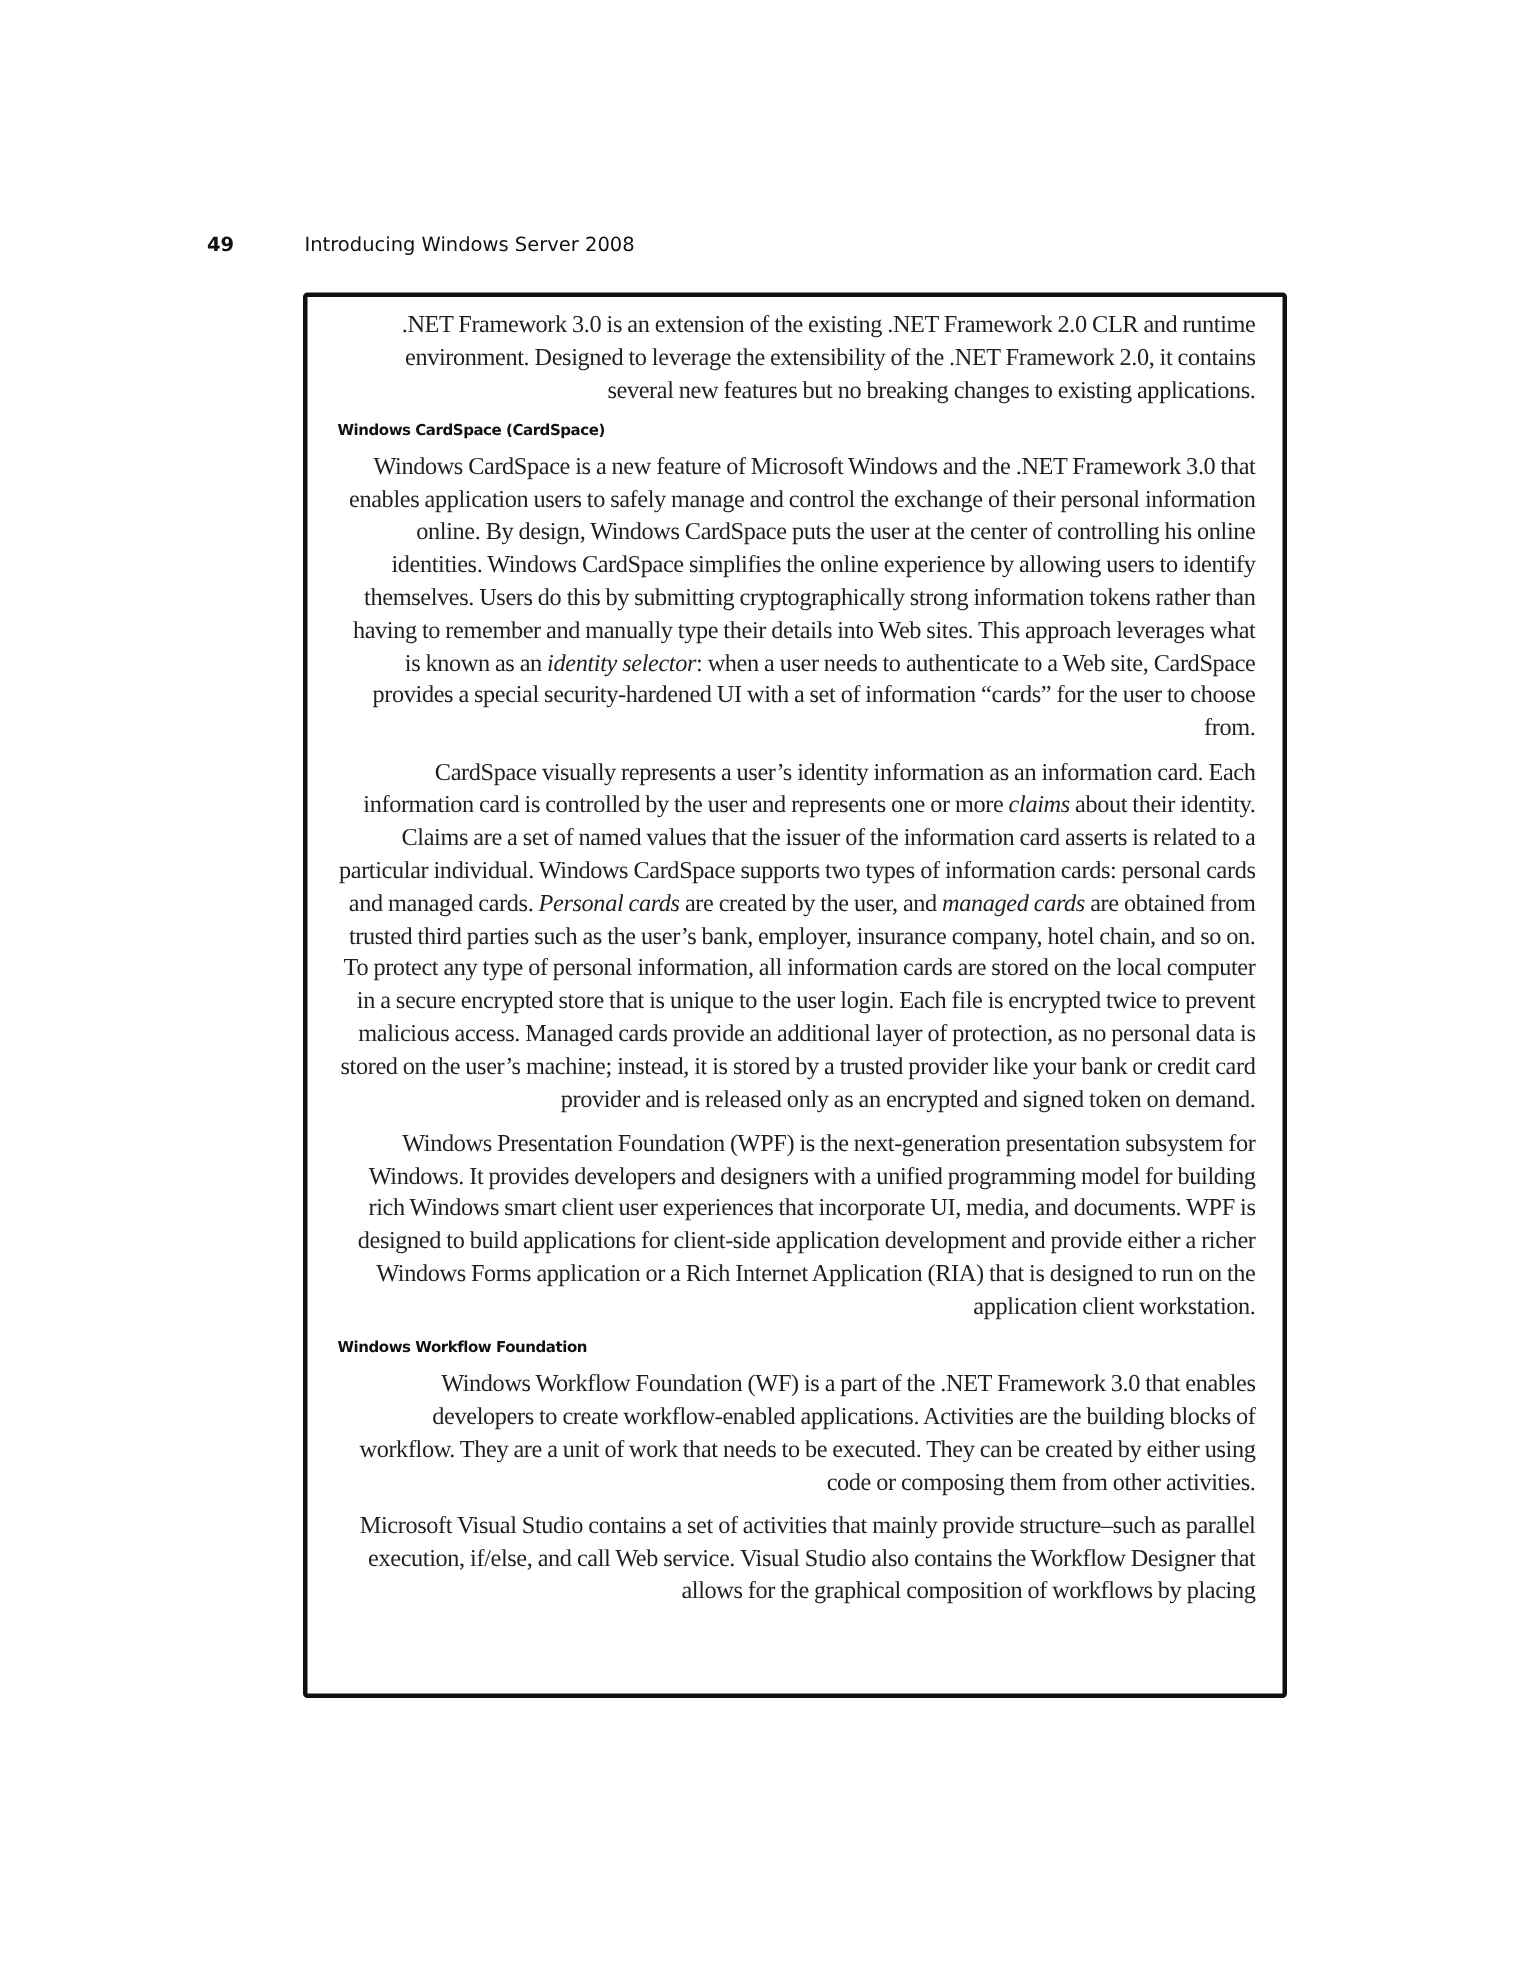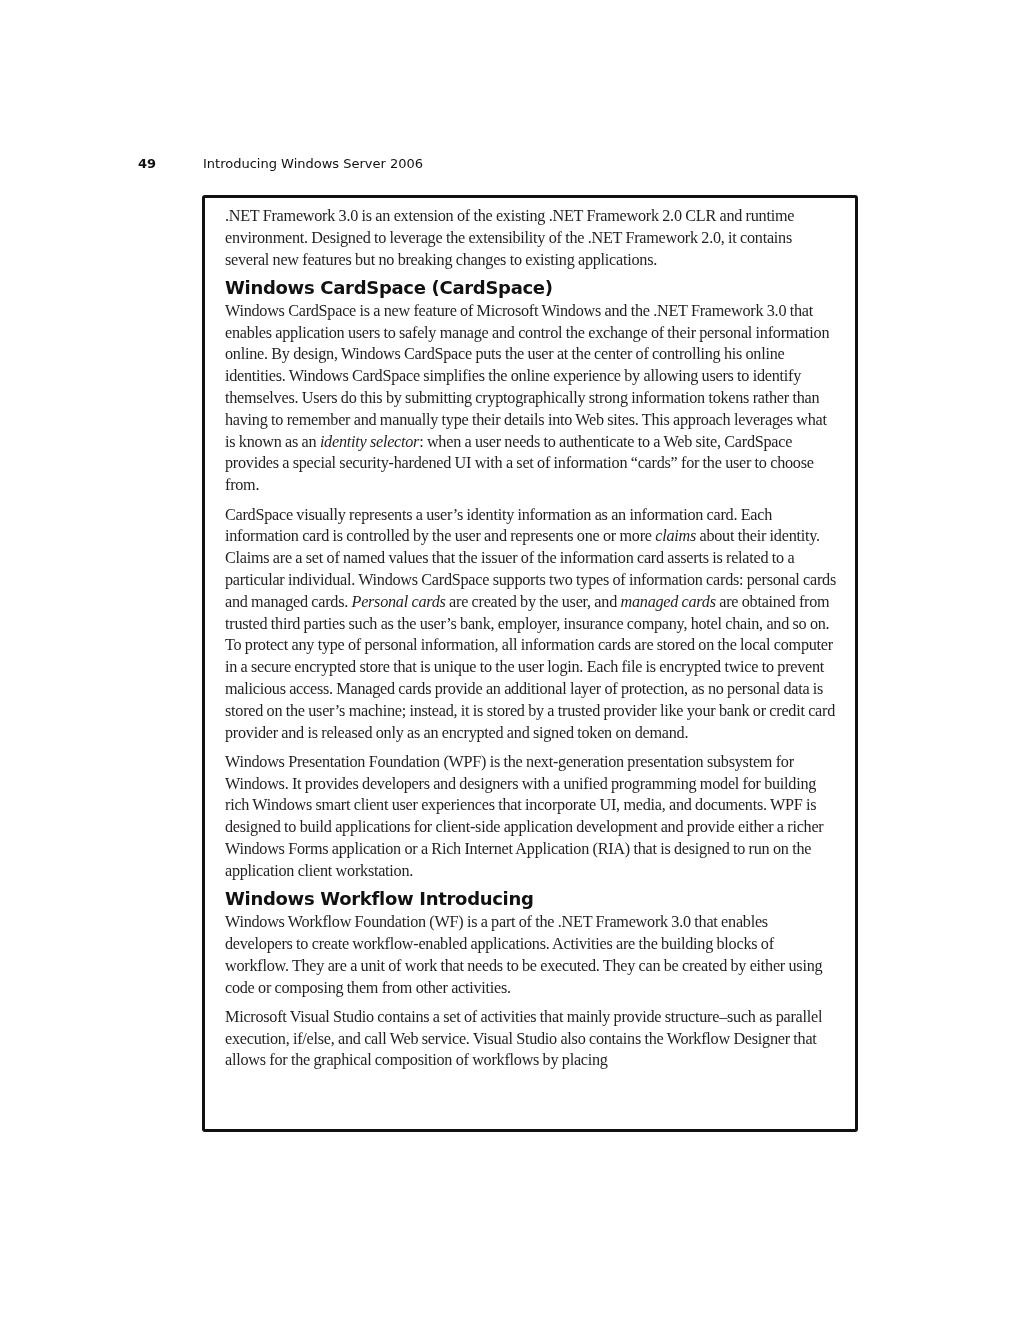--- a/index.html
+++ b/index.html
@@ -2,38 +2,38 @@
 <html><head>
 <meta charset="utf-8">
 <style>
   html, body { margin: 0; padding: 0; background: #ffffff; }
   body { width: 1024px; height: 1325px; position: relative; overflow: hidden; color: #231f20; }
   .running-head { position: absolute; top: 156px; left: 138px; font-family: "DejaVu Sans", sans-serif; font-size: 13px; color: #111; }
   .running-head .folio { font-weight: bold; display: inline-block; width: 65px; }
   .running-head .title { font-weight: normal; }
   .sidebar-box { position: absolute; left: 202px; top: 195px; width: 650px; height: 931px; border: 3px solid #111; border-radius: 3px; box-sizing: content-box; }
   .content { position: absolute; left: 20px; top: 8px; width: 612px; }
-  p { font-family: "Liberation Serif", serif; font-size: 16.2px; line-height: 21.8px; margin: 0 0 7.5px 0; letter-spacing: -0.25px; word-spacing: -0.3px; text-align: left; }
-  h3 { font-family: "DejaVu Sans", sans-serif; font-size: 18px; font-weight: bold; margin: 3px 0 4px 0; line-height: 18px; letter-spacing: -0.3px; color: #111; }
+  p { font-family: "Liberation Serif", serif; font-size: 16.2px; line-height: 21.8px; margin: 0 0 7.5px 0; letter-spacing: -0.25px; word-spacing: -0.3px; text-align: right; }
+  h3 { font-family: "DejaVu Sans", sans-serif; font-size: 10px; font-weight: bold; margin: 3px 0 4px 0; line-height: 18px; letter-spacing: -0.3px; color: #111; }
   em { }
 </style>
 </head>
 <body>
 
 <div class="running-head">
-  <span class="folio">49</span><span class="title">Introducing Windows Server 2006</span>
+  <span class="folio">49</span><span class="title">Introducing Windows Server 2008</span>
 </div>
 
 <div class="sidebar-box">
   <div class="content">
     <p>.NET Framework 3.0 is an extension of the existing .NET Framework 2.0 CLR and runtime environment. Designed to leverage the extensibility of the .NET Framework 2.0, it contains several new features but no breaking changes to existing applications.</p>
 
     <h3>Windows CardSpace (CardSpace)</h3>
     <p><span>Windows CardSpace is a new feature of Microsoft Windows and the .NET Framework 3.0 that enables application users to safely manage and control the exchange of their personal information online. By design, Windows CardSpace puts the user at the center of controlling his online identities. Windows CardSpace simplifies the online experience by allowing users to identify themselves. Users do this by submitting cryptographically strong information tokens rather than having to remember and manually type their details into Web sites. This approach leverages what is known as an </span><em>identity selector</em><span>: when a user needs to authenticate to a Web site, CardSpace provides a special security-hardened UI with a set of information “cards” for the user to choose from.</span></p>
     <p><span>CardSpace visually represents a user’s identity information as an information card. Each information card is controlled by the user and represents one or more </span><em>claims</em><span> about their identity. Claims are a set of named values that the issuer of the information card asserts is related to a particular individual. Windows CardSpace supports two types of information cards: personal cards and managed cards. </span><em>Personal cards</em><span> are created by the user, and </span><em>managed cards</em><span> are obtained from trusted third parties such as the user’s bank, employer, insurance company, hotel chain, and so on. To protect any type of personal information, all information cards are stored on the local computer in a secure encrypted store that is unique to the user login. Each file is encrypted twice to prevent malicious access. Managed cards provide an additional layer of protection, as no personal data is stored on the user’s machine; instead, it is stored by a trusted provider like your bank or credit card provider and is released only as an encrypted and signed token on demand.</span></p>
 
     <p>Windows Presentation Foundation (WPF) is the next-generation presentation subsystem for Windows. It provides developers and designers with a unified programming model for building rich Windows smart client user experiences that incorporate UI, media, and documents. WPF is designed to build applications for client-side application development and provide either a richer Windows Forms application or a Rich Internet Application (RIA) that is designed to run on the application client workstation.</p>
 
-    <h3>Windows Workflow Introducing</h3>
+    <h3>Windows Workflow Foundation</h3>
     <p>Windows Workflow Foundation (WF) is a part of the .NET Framework 3.0 that enables developers to create workflow-enabled applications. Activities are the building blocks of workflow. They are a unit of work that needs to be executed. They can be created by either using code or composing them from other activities.</p>
     <p>Microsoft Visual Studio contains a set of activities that mainly provide structure–such as parallel execution, if/else, and call Web service. Visual Studio also contains the Workflow Designer that allows for the graphical composition of workflows by placing</p>
   </div>
 </div>
 
 </body></html>

